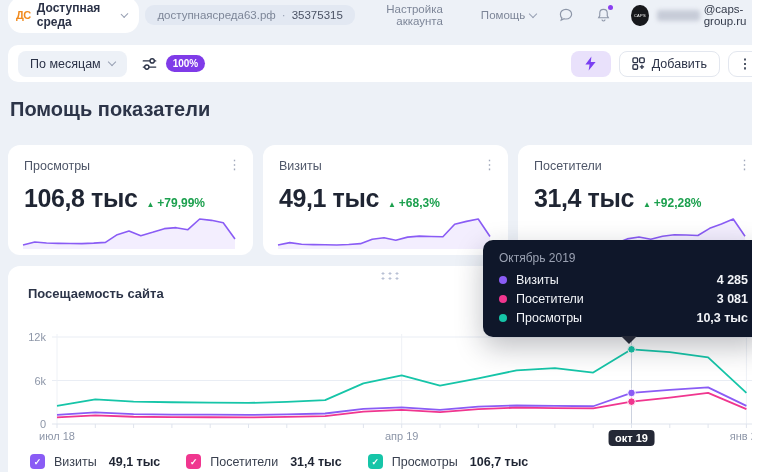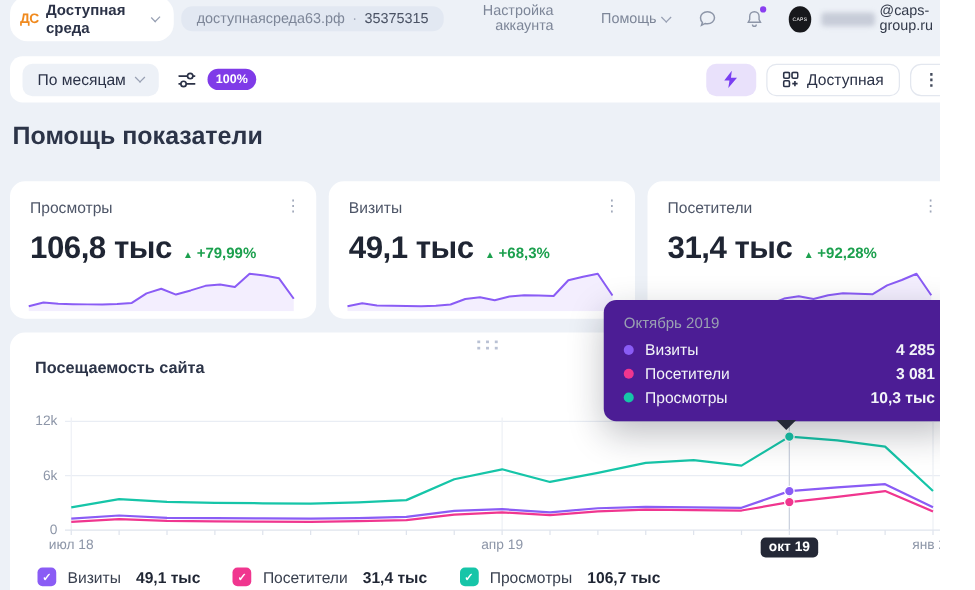--- a/index.html
+++ b/index.html
@@ -132,21 +132,21 @@
             <polygon points="8,0.5 1.5,9 6,9 5,15.5 12.5,6.5 7.3,6.5" fill="#7a3ff2"></polygon>
           </svg>
       </button>
       <button class="add-btn">
         <svg width="13" height="13" viewBox="0 0 14 14">
             <rect x="1" y="1" width="5" height="5" rx="1.2" fill="none" stroke="#2b3247" stroke-width="1.4"></rect>
             <rect x="8.2" y="1" width="5" height="5" rx="1.2" fill="none" stroke="#2b3247" stroke-width="1.4"></rect>
             <rect x="1" y="8.2" width="5" height="5" rx="1.2" fill="none" stroke="#2b3247" stroke-width="1.4"></rect>
             <path d="M10.7 8.4v4.6M8.4 10.7h4.6" stroke="#2b3247" stroke-width="1.4"></path>
           </svg>
-        <span>Доступная</span>
+        <span>Добавить</span>
       </button>
       <button class="kebab-btn">
           <span class="kebab-glyph"></span>
         </button>
     </div>
   </div>
 
   <div class="section-title">Помощь показатели</div>
 
   <div class="cards-row">
@@ -250,21 +250,21 @@
         <span class="lg-value">31,4 тыс</span>
       </div>
       <div class="lg-item">
         <span class="lg-box" style="background: rgb(22, 197, 168);"></span>
         <span class="lg-label">Просмотры</span>
         <span class="lg-value">106,7 тыс</span>
       </div>
     </div>
   </div>
 
-  <div class="tooltip" style="background: #4c1d95;">
+  <div class="tooltip" style="background: #0f172a;">
     <div class="tt-title">Октябрь 2019</div>
     <div class="tt-row">
       <span class="tt-dot" style="background: rgb(138, 92, 245);"></span>
       <span>Визиты</span>
       <span class="tt-val">4 285</span>
     </div>
     <div class="tt-row">
       <span class="tt-dot" style="background: rgb(240, 54, 143);"></span>
       <span>Посетители</span>
       <span class="tt-val">3 081</span>

